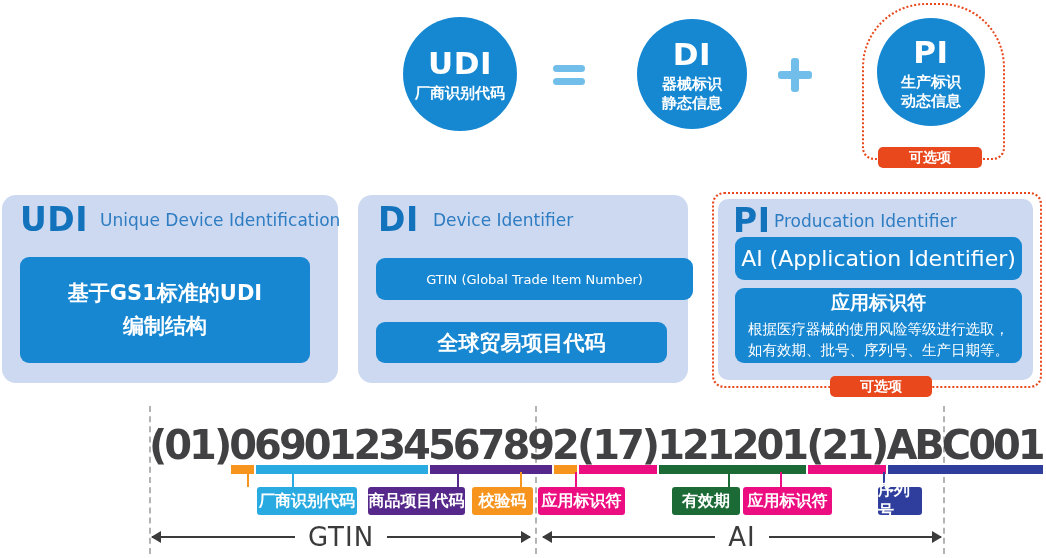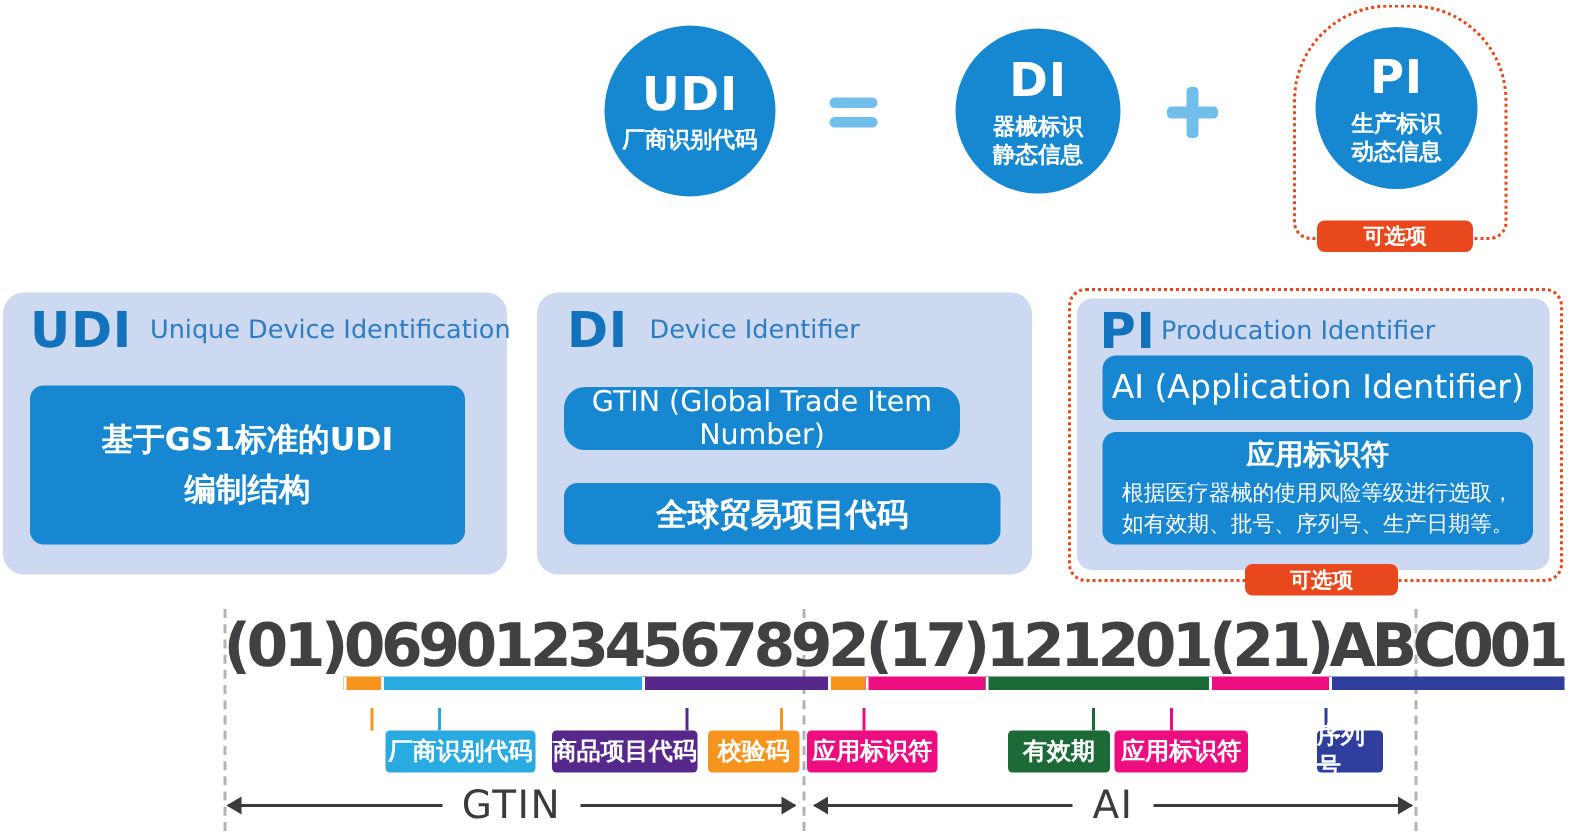--- a/index.html
+++ b/index.html
@@ -42,34 +42,34 @@
 
   .p-abbr { position:absolute; font-size:33px; font-weight:bold; color:#1272BC; letter-spacing:0.5px; }
   .p-title{ position:absolute; font-size:17px; color:#2E7CC2; }
   .bluebox { position:absolute; background:#1787D2; border-radius:9px; color:#fff;
              display:flex; flex-direction:column; align-items:center; justify-content:center; text-align:center; }
 
   #udi-abbr { left:20px; top:200px; } #udi-title { left:100px; top:210px; }
   #udi-box  { left:20px; top:257px; width:290px; height:106px; font-size:21px; font-weight:bold; line-height:33px; }
 
   #di-abbr { left:378px; top:200px; } #di-title { left:433px; top:210px; }
-  #di-box1 { left:376px; top:258px; width:264px; height:42px; font-size:19px;border-radius:14px; }
+  #di-box1 { left:376px; top:258px; width:317px; height:42px; font-size:13px; }
   #di-box2 { left:376px; top:322px; width:291px; height:41px; font-size:21px; font-weight:bold; }
 
   #pi-abbr { left:733px; top:201px; } #pi-title { left:774px; top:211px; }
   #pi-box1 { left:735px; top:237px; width:287px; height:43px; font-size:22px; }
   #pi-box2 { left:735px; top:288px; width:287px; height:75px; }
   #pi-box2 .t  { font-size:19px; font-weight:bold; margin-bottom:3px; }
   #pi-box2 .ln { font-size:14.5px; line-height:21px; }
 
   
   .vdash { position:absolute; top:406px; height:148px; width:0; border-left:2px dashed #B3B3B3; }
   #vdash-l { left:149px; } #vdash-m { left:535px; } #vdash-r { left:943px; }
 
-  .code-wrap { position:absolute; left:149px; top:412px; white-space:nowrap;
+  .code-wrap { position:absolute; left:149px; top:426px; white-space:nowrap;
                font-size:40px; font-weight:bold; letter-spacing:-3px; color:#414042; }
   .code-text { display:block; line-height:38px; height:38px; }
   .code-bars { display:flex; margin-top:1px; }
   .code-bars span { display:block; height:9px; overflow:hidden; color:transparent; }
   .code-bars span + span { box-shadow: inset 2px 0 0 #fff; }
 
   .conn { position:absolute; top:472px; height:15px; width:2px; }
   #conn-1 { left:247px; } #conn-2 { left:292px; } #conn-3 { left:457px; } #conn-4 { left:520px; }
   #conn-5 { left:575px; } #conn-6 { left:728px; } #conn-7 { left:780px; } #conn-8 { left:883px; }
 

